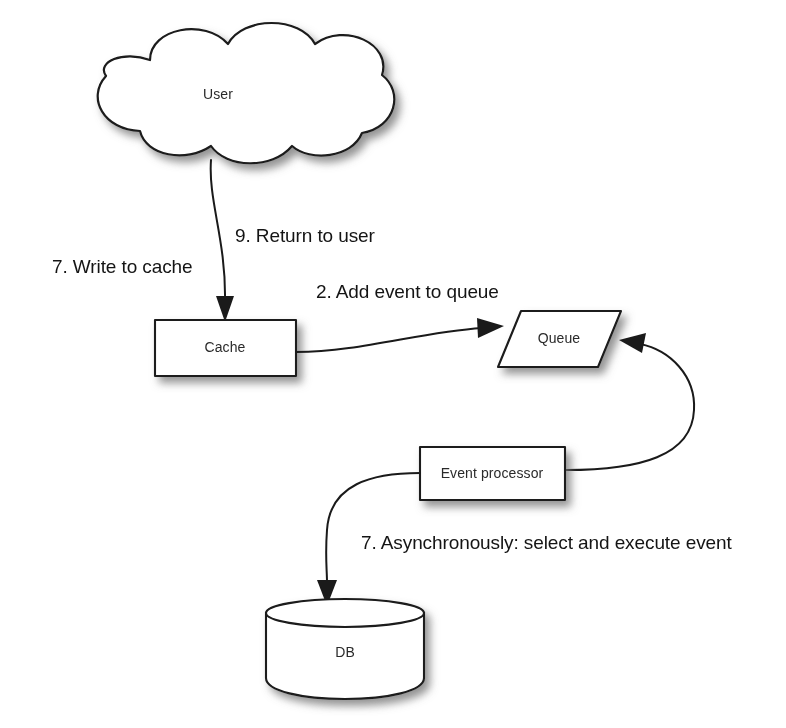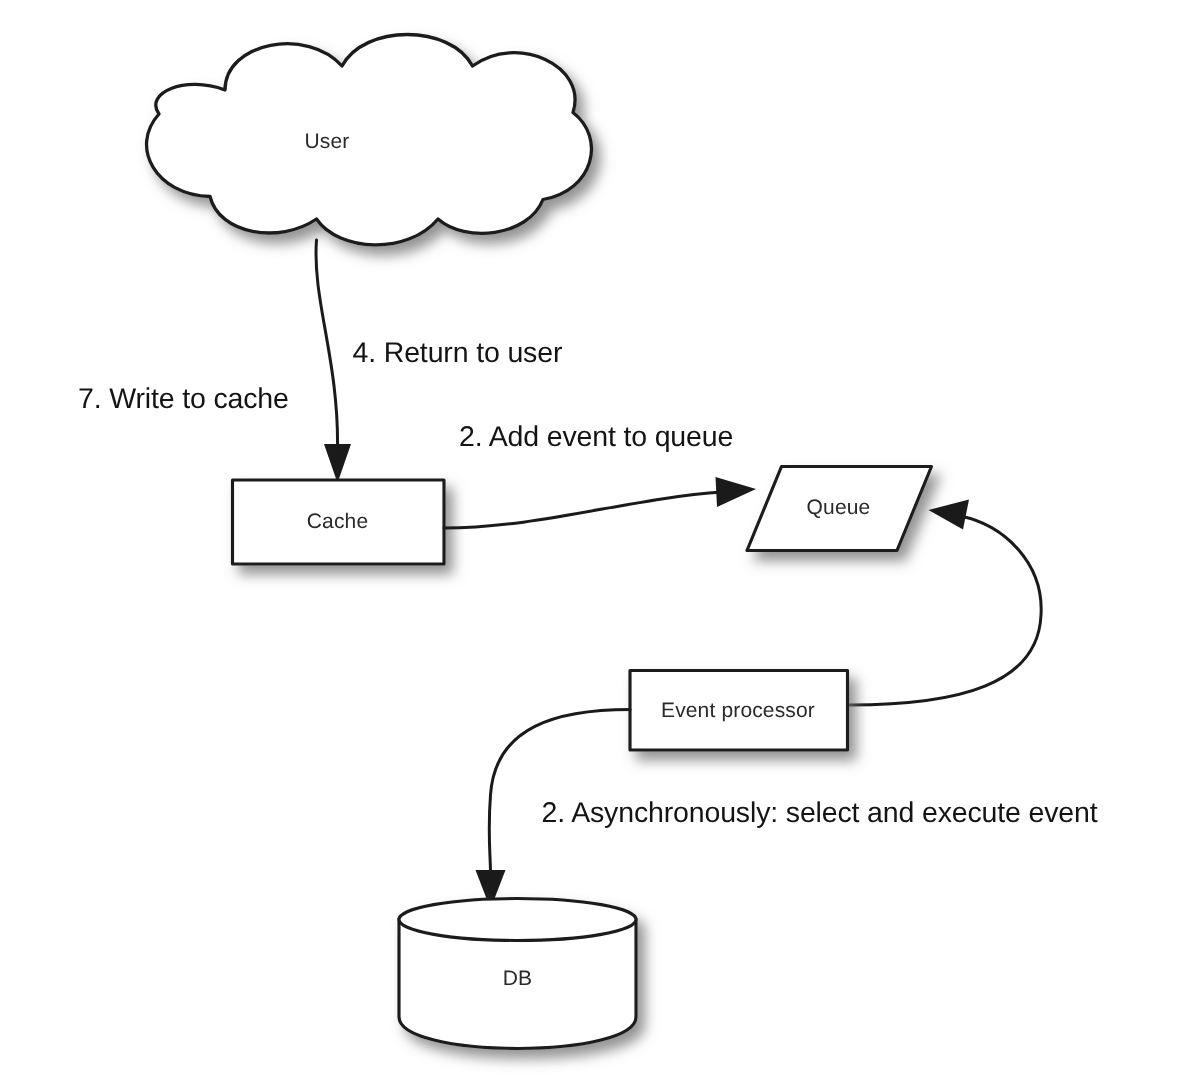--- a/index.html
+++ b/index.html
@@ -149,19 +149,19 @@
     <g class="shadowed">
       <path class="cyl-body" d="M 266 613 L 266 678 C 266 691, 302 699, 345 699
                C 388 699, 424 691, 424 678 L 424 613 Z"></path>
       <ellipse class="cyl-top" cx="345" cy="613" rx="79" ry="14"></ellipse>
       <text class="node-label" x="345" y="653">DB</text>
     </g>
   </svg>
 
   <div class="edge-label" style="left:52px; top:257px;">7. Write to cache</div>
 
-  <div class="edge-label" style="left:306px; top:282px;">2. Add event to queue</div>
+  <div class="edge-label" style="left:316px; top:282px;">2. Add event to queue</div>
 
-  <div class="edge-label" style="left:235px; top:226px;">4. Return to user</div>
+  <div class="edge-label" style="left:235px; top:226px;">9. Return to user</div>
 
-  <div class="edge-label" style="left:361px; top:533px;">2. Asynchronously: select and execute event</div>
+  <div class="edge-label" style="left:361px; top:533px;">7. Asynchronously: select and execute event</div>
 
 </div>
 
 </body></html>

